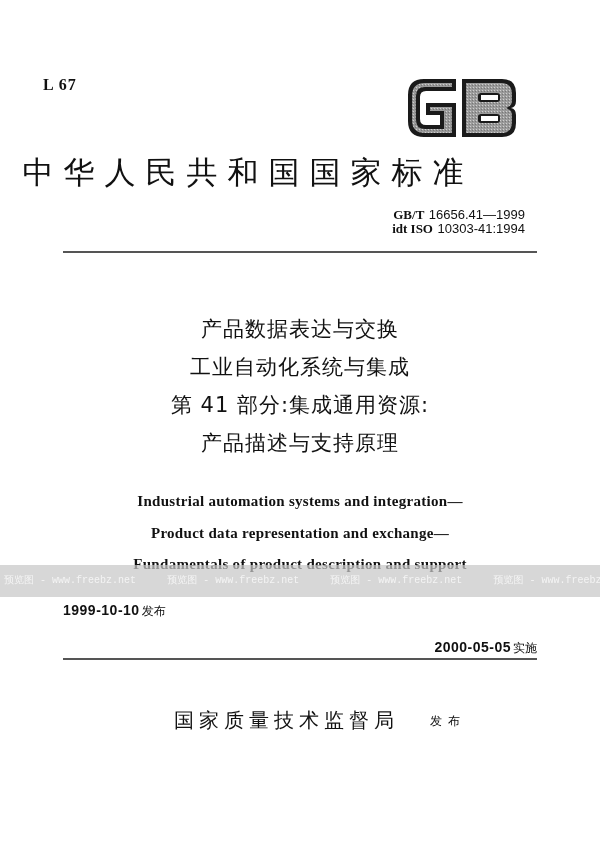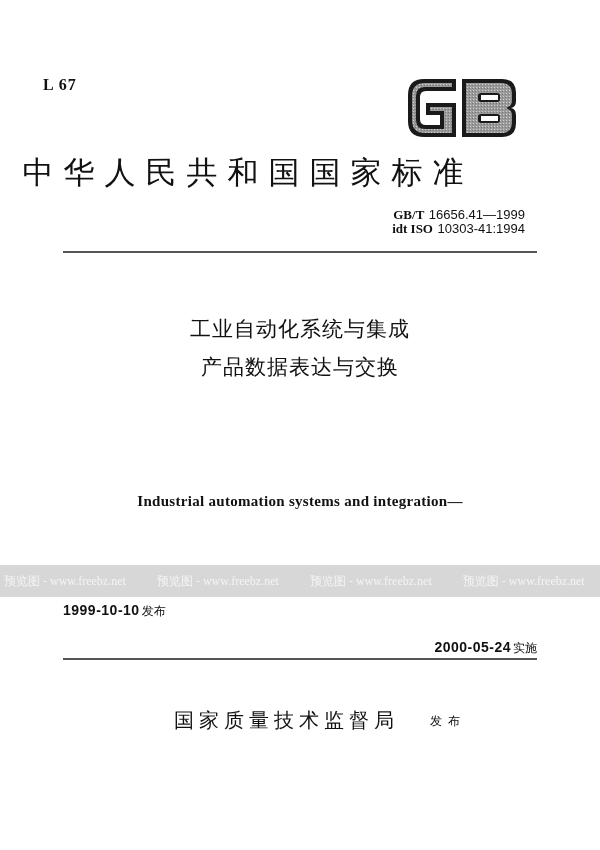--- a/index.html
+++ b/index.html
@@ -22,21 +22,21 @@
   #rule-top { top:251px; }
   #rule-bottom { top:658px; }
 
   #cn-title { left:0; width:600px; top:310px; text-align:center; }
   #cn-title div { font-size:21px; line-height:38px; letter-spacing:1px; }
 
   #en-title { left:0; width:600px; top:486px; text-align:center; font-family:"Liberation Serif", serif; font-weight:bold; }
   #en-title div { font-size:15px; line-height:31.5px; letter-spacing:0.3px; }
 
   #watermark { left:0; top:565px; width:600px; height:32px; background:rgba(200,200,200,0.72); overflow:hidden; white-space:nowrap; }
-  #watermark span { display:inline-block; color:#f4f4f4; font-family:Liberation Serif, serif; font-size:12px; line-height:32px; margin-right:26px; }
+  #watermark span { display:inline-block; color:#f4f4f4; font-family:Liberation Mono, monospace; font-size:10px; line-height:32px; margin-right:26px; }
   #watermark-strip-inner { position:absolute; left:4px; top:0; }
 
   #date-issue { left:63px; top:602px; font-size:14px;text-align:center; }
   #date-impl { right:63px; top:639px; font-size:14px; text-align:right; }
   .date-num { font-family:"Liberation Sans", sans-serif; font-weight:bold; letter-spacing:0.5px; }
   .date-lbl { font-size:12px; margin-left:2px; }
 
   #issuer { left:0; width:600px; top:707px; text-align:center; padding-left:40px; box-sizing:border-box; }
   #issuer-name { font-size:20px; letter-spacing:5px; }
   #issuer-act { font-size:12px; letter-spacing:6px; margin-left:26px; vertical-align:2px; }
@@ -77,43 +77,47 @@
   </div>
   <div class="l2">
     <span class="lbl">idt ISO</span>
     <span class="num">10303-41:1994</span>
   </div>
 </div>
 
 <div id="rule-top" class="abs rule"></div>
 
 <div id="cn-title" class="abs ccs">
+  <div>产品数据表达与交换</div>
   <div>工业自动化系统与集成</div>
-  <div>产品数据表达与交换</div>
+  <div>第 41 部分:集成通用资源:</div>
+  <div>产品描述与支持原理</div>
 </div>
 
 <div id="en-title" class="abs">
   <div>Industrial automation systems and integration—</div>
+  <div>Product data representation and exchange—</div>
+  <div>Fundamentals of product description and support</div>
 </div>
 
 <div id="watermark" class="abs">
   <div id="watermark-strip-inner">
     <span>预览图 - www.freebz.net</span>
     <span>预览图 - www.freebz.net</span>
     <span>预览图 - www.freebz.net</span>
     <span>预览图 - www.freebz.net</span>
     
   </div>
 </div>
 
 <div id="date-issue" class="abs">
   <span class="date-num">1999-10-10</span><span class="date-lbl">发布</span>
 </div>
 <div id="date-impl" class="abs">
-  <span class="date-num">2000-05-24</span><span class="date-lbl">实施</span>
+  <span class="date-num">2000-05-05</span><span class="date-lbl">实施</span>
 </div>
 
 <div id="rule-bottom" class="abs rule"></div>
 
 <div id="issuer" class="abs ccs">
   <span id="issuer-name">国家质量技术监督局</span>
   <span id="issuer-act">发布</span>
 </div>
 
 </body></html>

